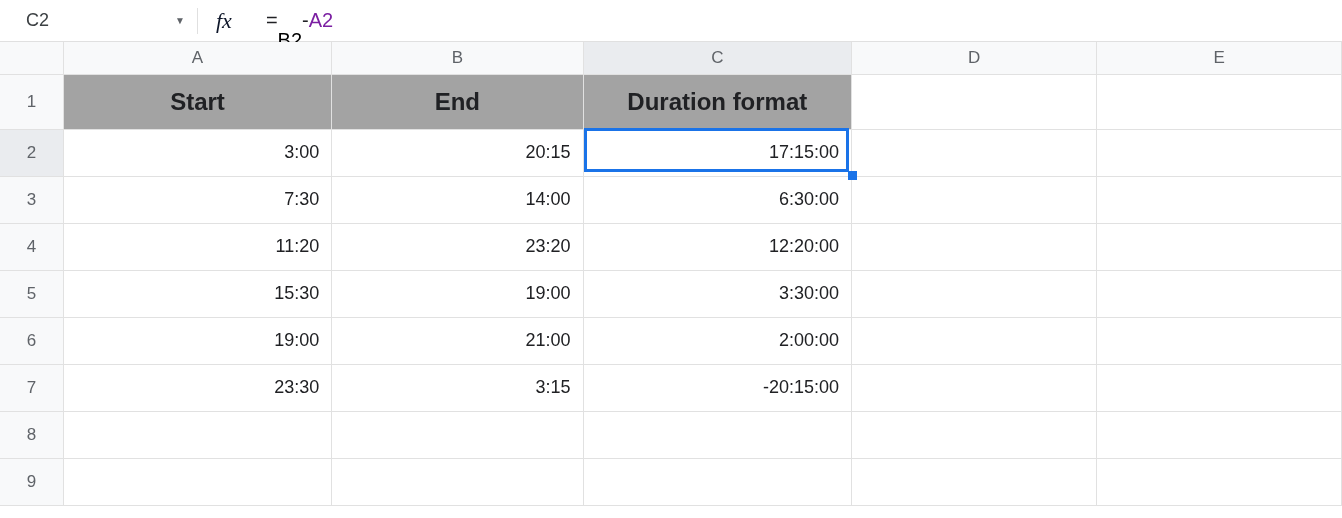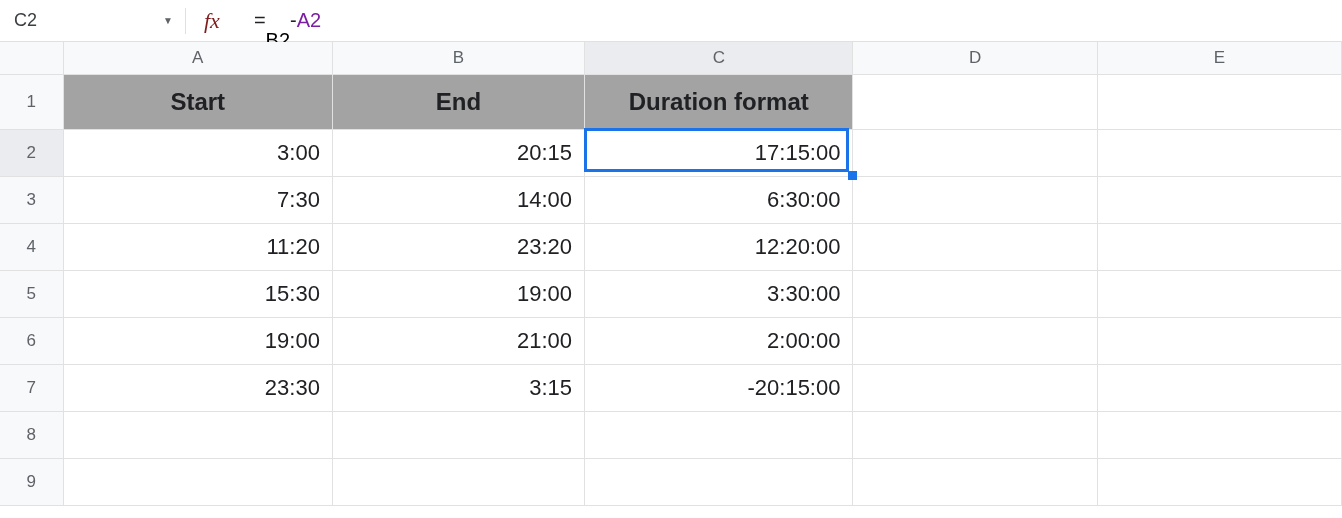--- a/index.html
+++ b/index.html
@@ -9,20 +9,21 @@
     width: 1342px;
     height: 518px;
     overflow: hidden;
   }
   .formula-bar {
     display: flex;
     align-items: center;
     height: 42px;
     border-bottom: 1px solid #e0e0e0;
     background: #fff;
+    padding-left: 12px;
   }
   .name-box {
     width: 185px;
     display: flex;
     align-items: center;
     padding: 0 12px;
     height: 100%;
     font-size: 18px;
     color: #3c4043;
     justify-content: space-between;
@@ -35,21 +36,21 @@
   .fx-divider {
     width: 1px;
     height: 26px;
     background: #e0e0e0;
     margin-right: 18px;
   }
   .fx-label {
     font-family: "Times New Roman", serif;
     font-style: italic;
     font-size: 22px;
-    color: #7f1d1d;
+    color: #0f172a;
     margin-right: 34px;
   }
   .formula-input {
     flex: 1;
     font-size: 20px;
     color: #202124;
     padding-right: 12px;
     font-family: Arial, sans-serif;
     display: flex;
     align-items: center;
@@ -62,21 +63,21 @@
   .sheet {
     position: relative;
   }
   table {
     border-collapse: collapse;
     table-layout: fixed;
   }
   th, td {
     border: 1px solid #e1e1e1;
     font-weight: normal;
-    font-size: 22px;
+    font-size: 18px;
     color: #202124;
     background: #fff;
     overflow: hidden;
     white-space: nowrap;
   }
   .corner {
     width: 72px;
     height: 32px;
     background: #f8f9fa;
     border-top: none;

